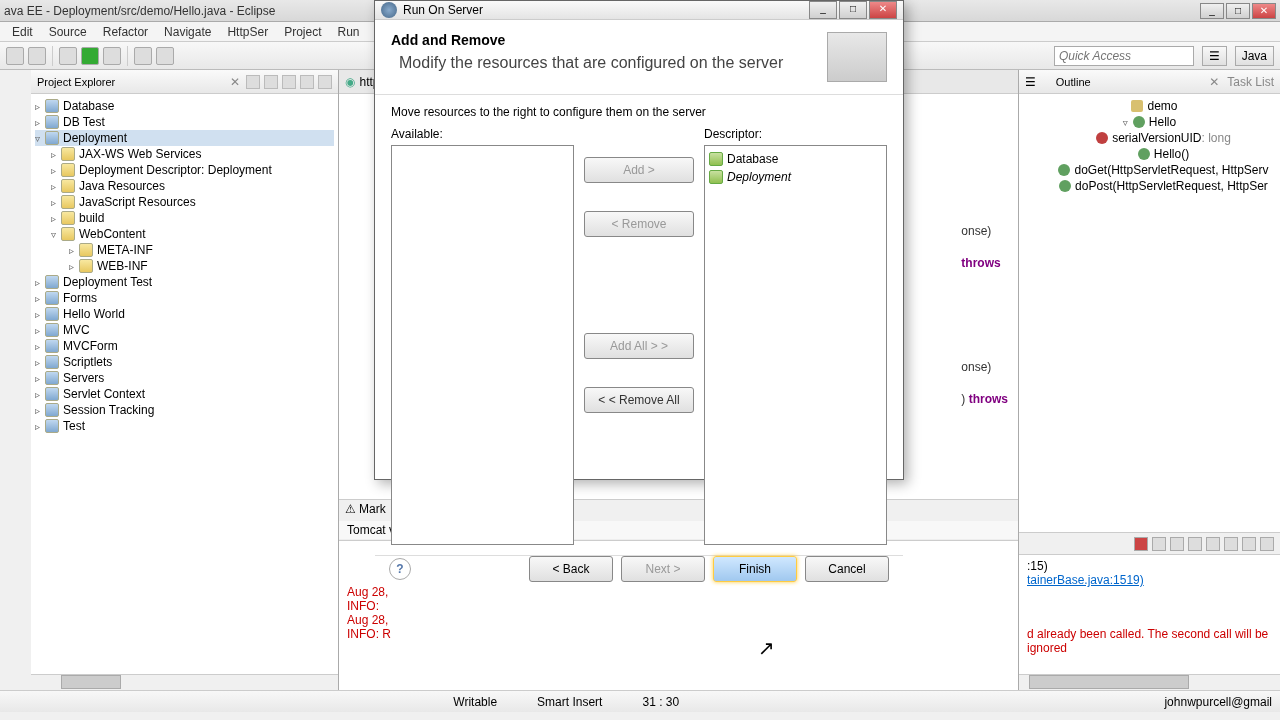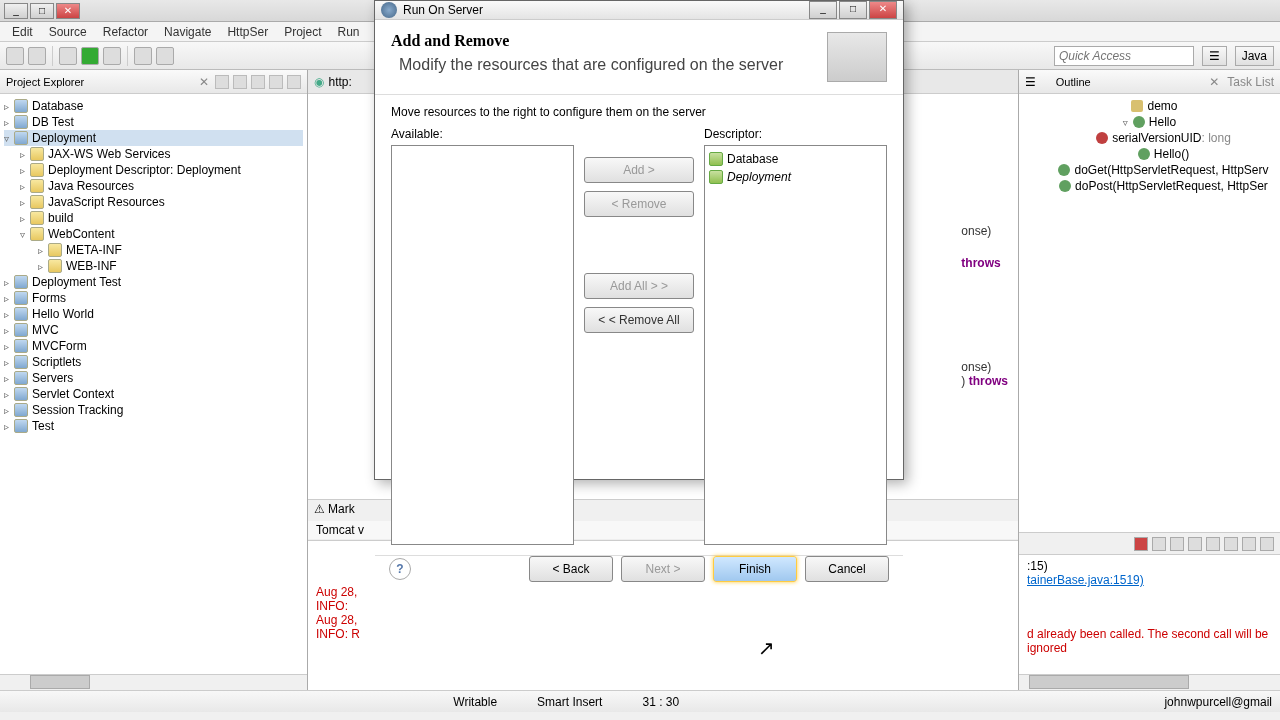--- a/index.html
+++ b/index.html
@@ -18,21 +18,21 @@
 
 
 .toolbar { height: 28px; background: linear-gradient(#f8f8f8, #e8e8e8); display: flex; align-items: center; padding: 0 6px; gap: 4px; border-bottom: 1px solid #bbb; }
 .tool-icon { width: 18px; height: 18px; background: #ddd; border: 1px solid #aaa; border-radius: 2px; }
 .tool-sep { width: 1px; height: 20px; background: #ccc; margin: 0 2px; }
 .quick-access { margin-left: auto; }
 .quick-access input { width: 140px; height: 20px; border: 1px solid #aaa; padding: 0 4px; font-style: italic; color: #888; background: white; }
 .persp-btn { padding: 2px 6px; border: 1px solid #aaa; background: linear-gradient(#f8f8f8,#e0e0e0); margin-left: 4px; }
 
 
-.main-area { display: flex; height: 620px; }
+.main-area { display: flex; height: 620px; padding-left: 31px; }
 
 
 .left-panel { width: 308px; background: white; border-right: 1px solid #aaa; display: flex; flex-direction: column; }
 .panel-header { height: 24px; background: linear-gradient(#fafafa,#e8e8e8); display: flex; align-items: center; padding: 0 6px; border-bottom: 1px solid #ccc; }
 .panel-title { flex: 1; font-size: 11px; }
 .panel-icons { display: flex; gap: 4px; }
 .panel-icons span { width: 14px; height: 14px; background: #ddd; border: 1px solid #bbb; }
 .tree { padding: 4px; overflow: auto; flex: 1; }
 .tree-item { display: flex; align-items: center; padding: 1px 0; white-space: nowrap; }
 .tree-item.d1 { padding-left: 16px; }
@@ -75,52 +75,53 @@
 .statusbar .sp { flex: 1; }
 
 
 .dialog-overlay { position: absolute; left: 374px; top: 0; width: 530px; height: 480px; background: white; border: 1px solid #666; box-shadow: 4px 4px 12px rgba(0,0,0,0.3); z-index: 100; display: flex; flex-direction: column; }
 .dlg-titlebar { height: 28px; background: linear-gradient(#fafafa,#e4e4e4); display: flex; align-items: center; padding: 0 6px; border-bottom: 1px solid #ccc; }
 .dlg-titlebar .icon { width: 16px; height: 16px; background: radial-gradient(#8ac,#468); border-radius: 50%; margin-right: 6px; }
 .dlg-titlebar .title { flex: 1; }
 .dlg-titlebar .win-controls .win-btn { width: 28px; height: 18px; }
 .dlg-header { padding: 12px 16px; background: white; border-bottom: 1px solid #ddd; display: flex; }
 .dlg-header-text { flex: 1; }
-.dlg-header h2 { font-size: 16px; font-weight: bold; margin-bottom: 6px; font-family: Liberation Serif, serif; }
+.dlg-header h2 { font-size: 14px; font-weight: bold; margin-bottom: 6px; }
 .dlg-header p { font-size: 16px; color: #444; margin-left: 8px; }
 .dlg-header-img { width: 60px; height: 50px; background: linear-gradient(#e8e8e8,#ccc); border: 1px solid #aaa; }
 .dlg-body { flex: 1; padding: 10px 16px; display: flex; flex-direction: column; }
 .dlg-instruction { margin-bottom: 8px; }
 .dlg-columns { display: flex; gap: 10px; flex: 1; }
 .dlg-col { flex: 1; display: flex; flex-direction: column; }
 .dlg-col-label { margin-bottom: 4px; }
 .dlg-list { flex: 1; border: 1px solid #888; background: white; padding: 4px; min-height: 400px; }
 .dlg-list-item { display: flex; align-items: center; padding: 2px 0; }
 .dlg-list-item .icon { width: 14px; height: 14px; background: linear-gradient(#c8e0a0,#90c050); border: 1px solid #6a4; border-radius: 2px; margin-right: 4px; }
 .dlg-list-item.italic span:last-child { font-style: italic; }
-.dlg-btns-col { display: flex; flex-direction: column; gap: 8px; padding-top: 30px; width: 110px; }
+.dlg-btns-col { display: flex; flex-direction: column; gap: 28px; padding-top: 30px; width: 110px; }
 .dlg-btns-col .gap { height: 40px; }
 .dlg-btn { height: 26px; border: 1px solid #888; background: linear-gradient(#f8f8f8,#e0e0e0); border-radius: 3px; text-align: center; line-height: 24px; color: #333; }
 .dlg-btn.disabled { color: #999; }
 .dlg-footer { height: 50px; border-top: 1px solid #ddd; display: flex; align-items: center; padding: 0 14px; gap: 8px; }
 .dlg-footer .help { width: 22px; height: 22px; border: 1px solid #aaa; border-radius: 50%; text-align: center; line-height: 20px; color: #57a; font-weight: bold; }
 .dlg-footer .sp { flex: 1; }
 .dlg-footer-btn { width: 84px; height: 26px; border: 1px solid #888; background: linear-gradient(#f8f8f8,#e0e0e0); border-radius: 3px; text-align: center; line-height: 24px; }
 .dlg-footer-btn.primary { background: linear-gradient(#d0e8ff,#a0c8ef); border-color: #ffcc40; box-shadow: 0 0 4px #ffcc40; position: relative; }
 .dlg-footer-btn.disabled { color: #999; }
 .cursor { position: absolute; left: 758px; top: 636px; z-index: 200; pointer-events: none; }
 .cursor::after { content: "↖"; font-size: 20px; color: #000; transform: scaleX(-1); display: inline-block; }
 
 .scroll-h { height: 16px; background: #f0f0f0; border-top: 1px solid #ccc; display: flex; }
 .scroll-h .thumb { background: #ccc; border: 1px solid #aaa; height: 14px; width: 60px; margin-left: 30px; }
 </style>
 </head>
 <body>
 
 <div class="main-titlebar">
+  <span class="title">ava EE - Deployment/src/demo/Hello.java - Eclipse</span>
   <div class="win-controls">
     <div class="win-btn">_</div>
     <div class="win-btn">□</div>
     <div class="win-btn close">✕</div>
   </div>
 </div>
 
 <div class="menubar">
   <span>Edit</span>
   <span>Source</span>
@@ -278,21 +279,21 @@
   <div class="center-panel">
     <div class="editor-tabs">
       <span style="color:#4a8">◉</span>
       <span style="margin-left:4px">http:</span>
     </div>
     <div class="editor-content">
       <div class="code-fragments">
         <div style="margin-top:10px"><span>onse)</span></div>
         <div style="margin-top:18px"><span class="kw">throws</span></div>
         <div style="margin-top:90px"><span>onse)</span></div>
-        <div style="">) <span class="kw">throws</span></div>
+        <div style="margin-top:18px">) <span class="kw">throws</span></div>
       </div>
     </div>
     <div class="markers-tab">
       <span>⚠</span>
       <span>Mark</span>
     </div>
     <div style="padding:2px 8px;background:#f8f8f8;border-bottom:1px solid #eee">
       <span>Tomcat v</span>
     </div>
     <div class="console-area">

